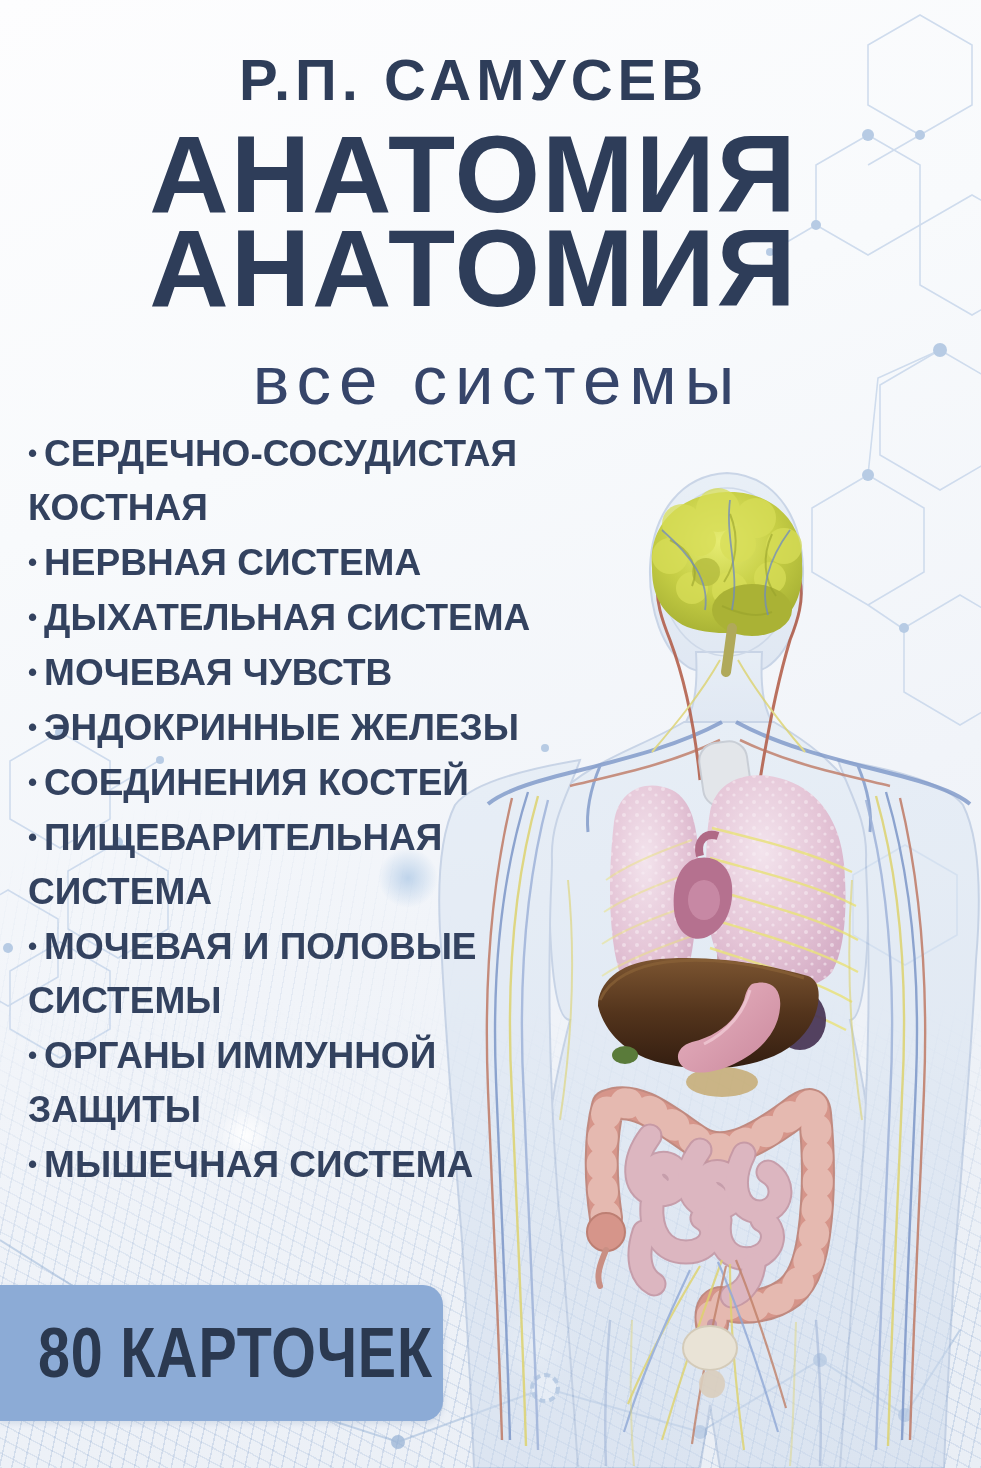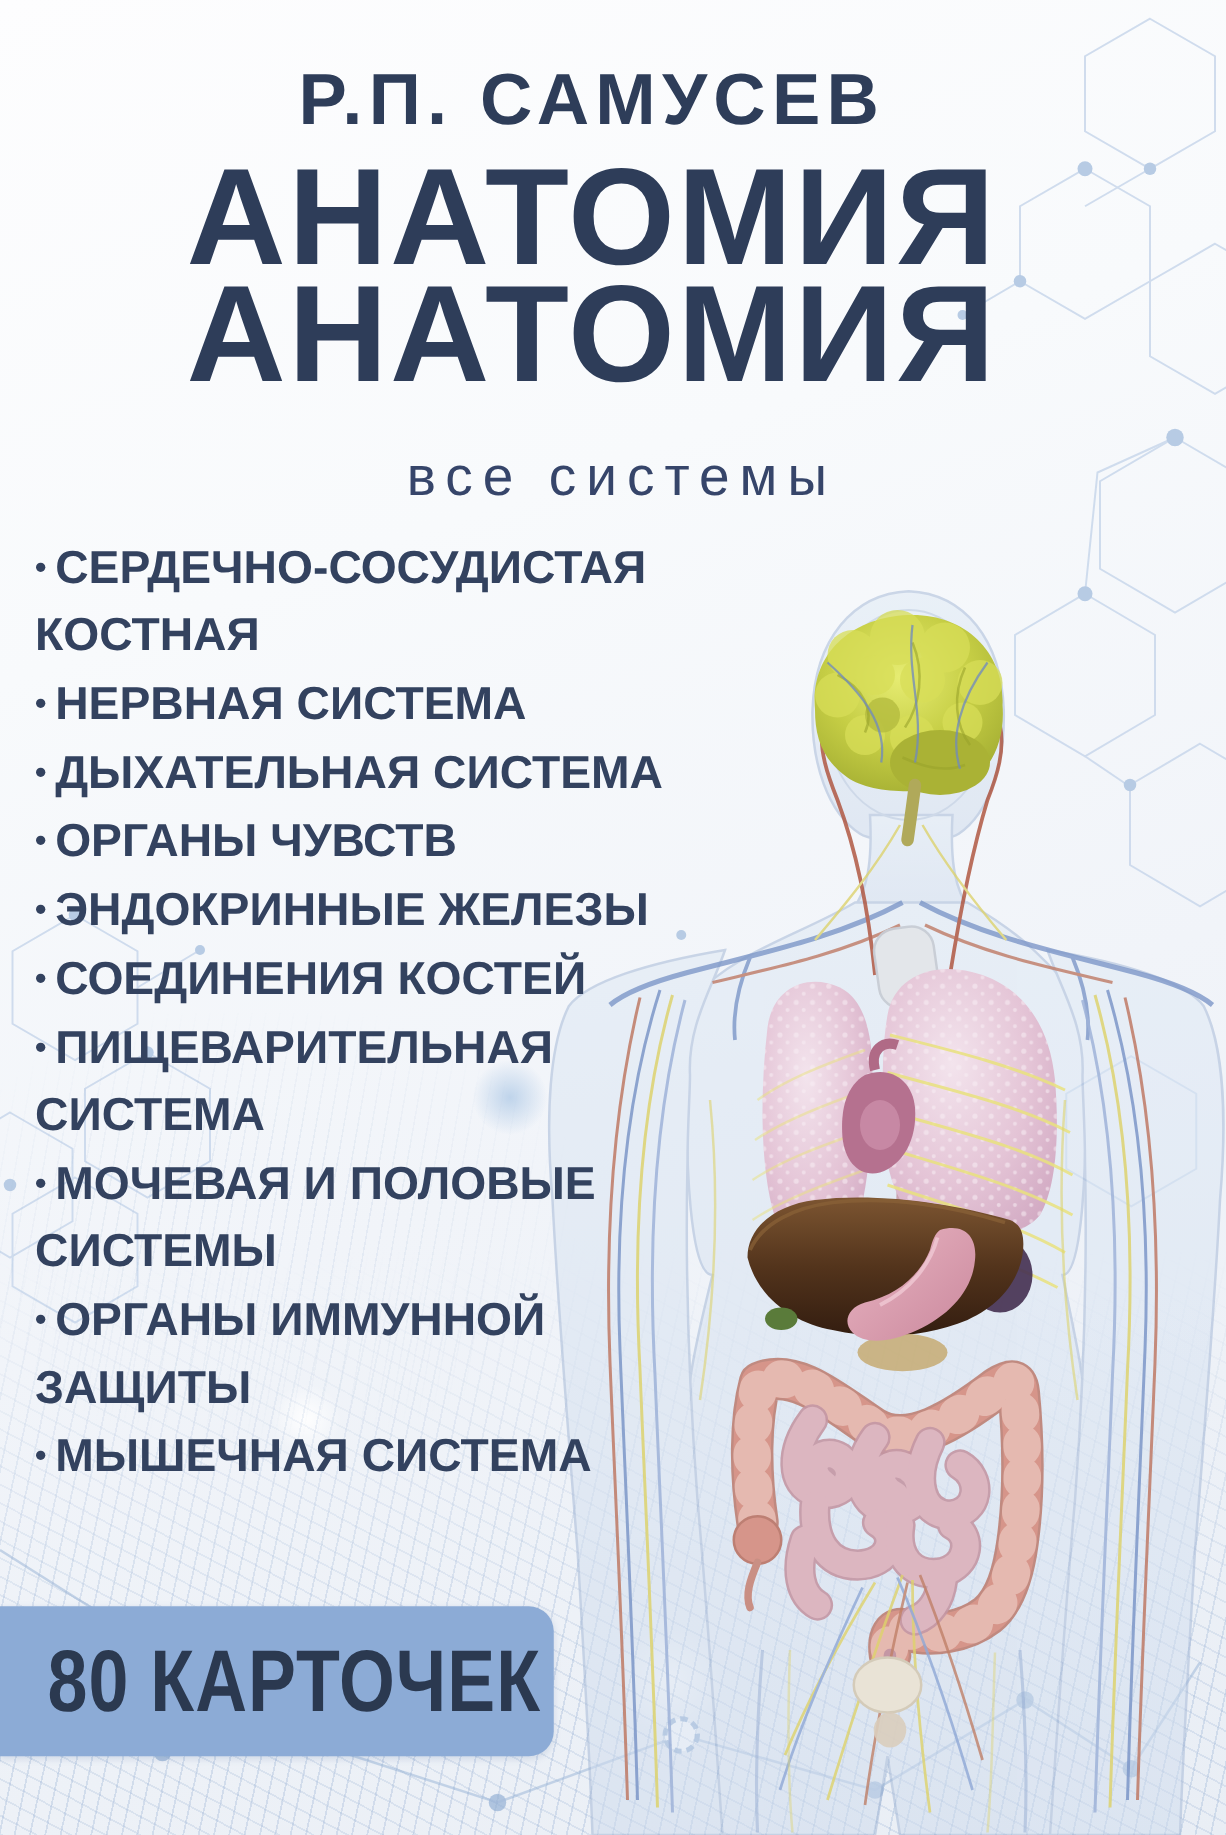--- a/index.html
+++ b/index.html
@@ -20,27 +20,27 @@
   .mesh2{position:absolute;left:0;top:810px;width:460px;height:340px;z-index:2;
     background:repeating-linear-gradient(100deg, rgba(160,185,215,.16) 0 1.2px, transparent 1.2px 11px);
     -webkit-mask-image:radial-gradient(ellipse at 45% 50%,#000 25%,transparent 75%);
             mask-image:radial-gradient(ellipse at 45% 50%,#000 25%,transparent 75%);
   }
   .figure{position:absolute;left:400px;top:460px;z-index:3;}
   .header{position:absolute;left:0;top:0;width:100%;z-index:5;text-align:center;padding-right:34px;box-sizing:border-box;color:#2e3d59;}
   .author{margin-top:46px;font-size:58px;font-weight:700;letter-spacing:5px;}
   .title{margin:14px 0 0 0;font-size:110px;line-height:94px;font-weight:700;letter-spacing:2px;}
   .title span{display:block;}
-  .subtitle{margin-top:42px;font-size:44px;font-weight:400;letter-spacing:8px;color:#36456a;padding-left:48px;}
+  .subtitle{margin-top:26px;font-size:69px;font-weight:400;letter-spacing:8px;color:#36456a;padding-left:48px;}
   .systems{position:absolute;left:28px;top:426px;width:560px;z-index:5;margin:0;padding:0;list-style:none;
     color:#33425f;font-size:37px;font-weight:700;}
   .systems li{line-height:54px;}
   .blt{font-size:26px;margin-right:7px;vertical-align:4px;}
   .sys-txt{white-space:pre-line;}
-  .badge{position:absolute;left:0;top:1285px;width:443px;height:120px;z-index:6;
+  .badge{position:absolute;left:0;top:1285px;width:443px;height:136px;z-index:6;
     background:#8cabd6;border-radius:0 20px 20px 0;display:flex;align-items:center;padding-left:38px;box-sizing:border-box;
     box-shadow:0 2px 6px rgba(80,110,160,.18);}
   .badge-text{display:inline-block;transform:scaleX(.82);transform-origin:left center;
     font-size:70px;font-weight:700;letter-spacing:1px;color:#2b3950;white-space:nowrap;}
 </style>
 </head>
 <body>
 
 <div class="page">
 
@@ -311,21 +311,21 @@
       <span>АНАТОМИЯ</span>
       <span>АНАТОМИЯ</span>
     </h1>
     <div class="subtitle">все системы</div>
   </header>
 
   <ul class="systems">
     <li><span class="blt">•</span><span class="sys-txt">СЕРДЕЧНО-СОСУДИСТАЯ КОСТНАЯ</span></li>
     <li><span class="blt">•</span><span class="sys-txt">НЕРВНАЯ СИСТЕМА</span></li>
     <li><span class="blt">•</span><span class="sys-txt">ДЫХАТЕЛЬНАЯ СИСТЕМА</span></li>
-    <li><span class="blt">•</span><span class="sys-txt">ОРГАНЫ ЧУВСТВ</span></li>
+    <li><span class="blt">•</span><span class="sys-txt">МОЧЕВАЯ ЧУВСТВ</span></li>
     <li><span class="blt">•</span><span class="sys-txt">ЭНДОКРИННЫЕ ЖЕЛЕЗЫ</span></li>
     <li><span class="blt">•</span><span class="sys-txt">СОЕДИНЕНИЯ КОСТЕЙ</span></li>
     <li><span class="blt">•</span><span class="sys-txt">ПИЩЕВАРИТЕЛЬНАЯ
 СИСТЕМА</span></li>
     <li><span class="blt">•</span><span class="sys-txt">МОЧЕВАЯ И ПОЛОВЫЕ
 СИСТЕМЫ</span></li>
     <li><span class="blt">•</span><span class="sys-txt">ОРГАНЫ ИММУННОЙ
 ЗАЩИТЫ</span></li>
     <li><span class="blt">•</span><span class="sys-txt">МЫШЕЧНАЯ СИСТЕМА</span></li>
   </ul>

